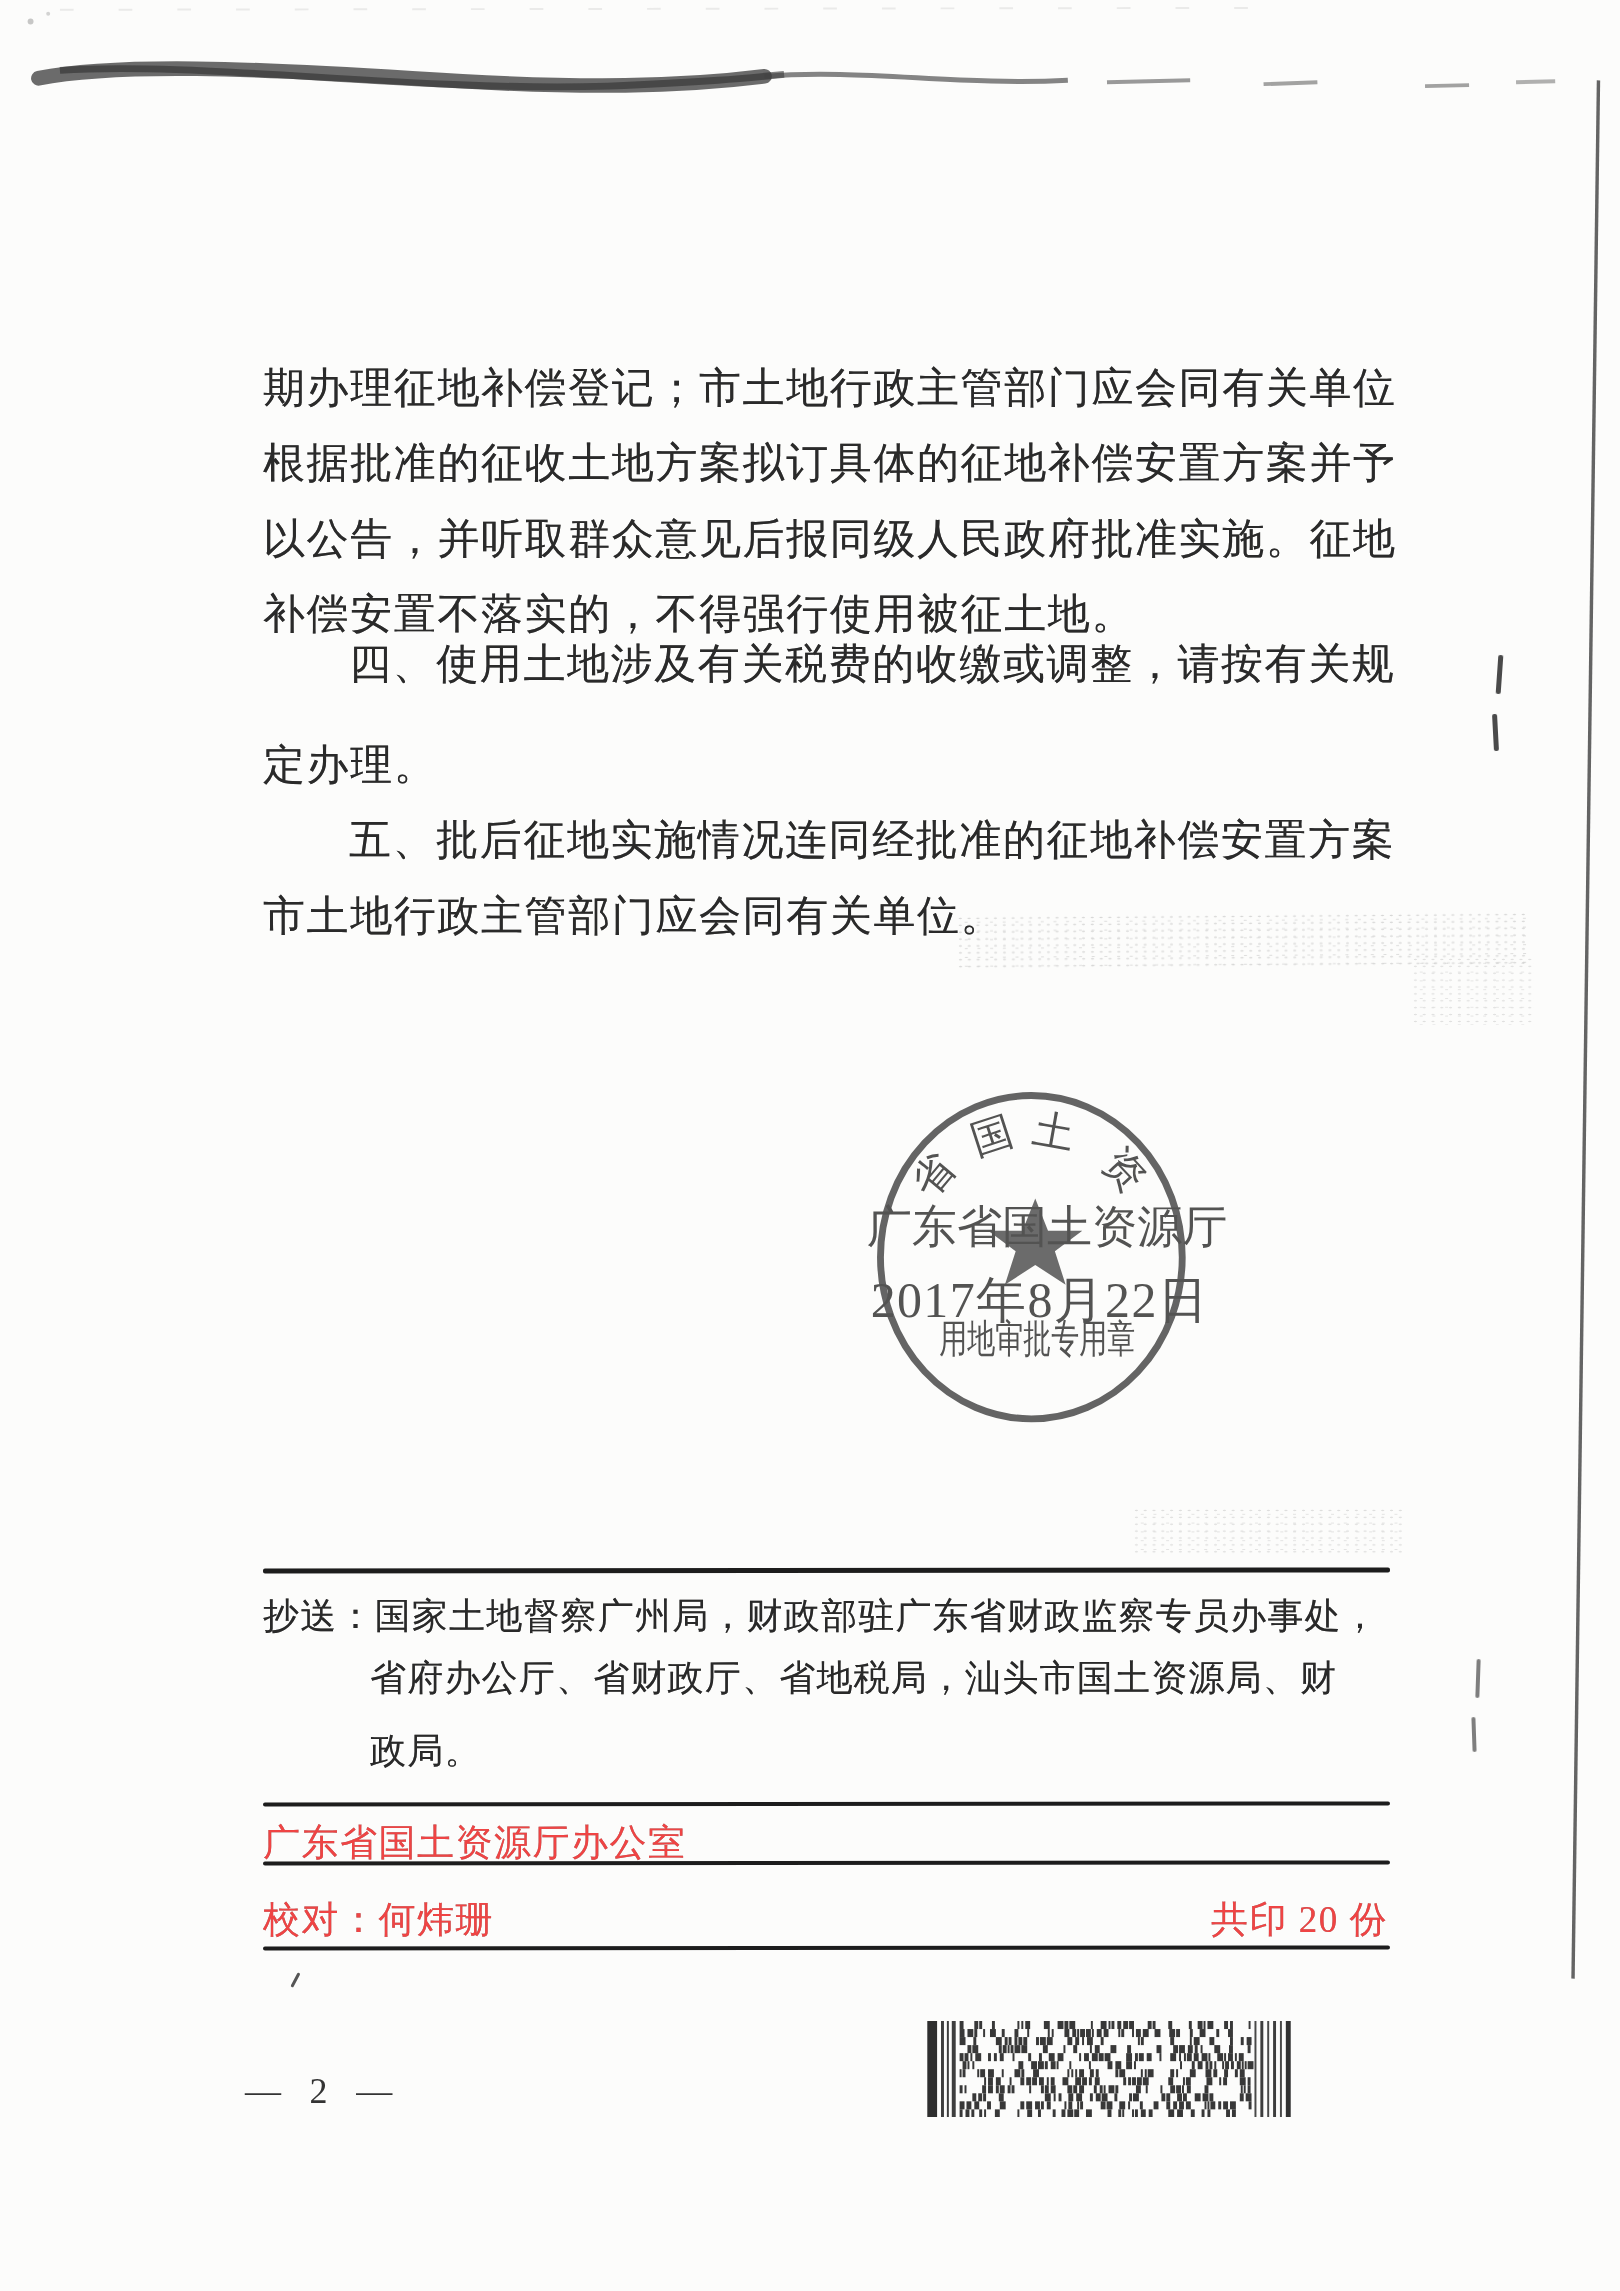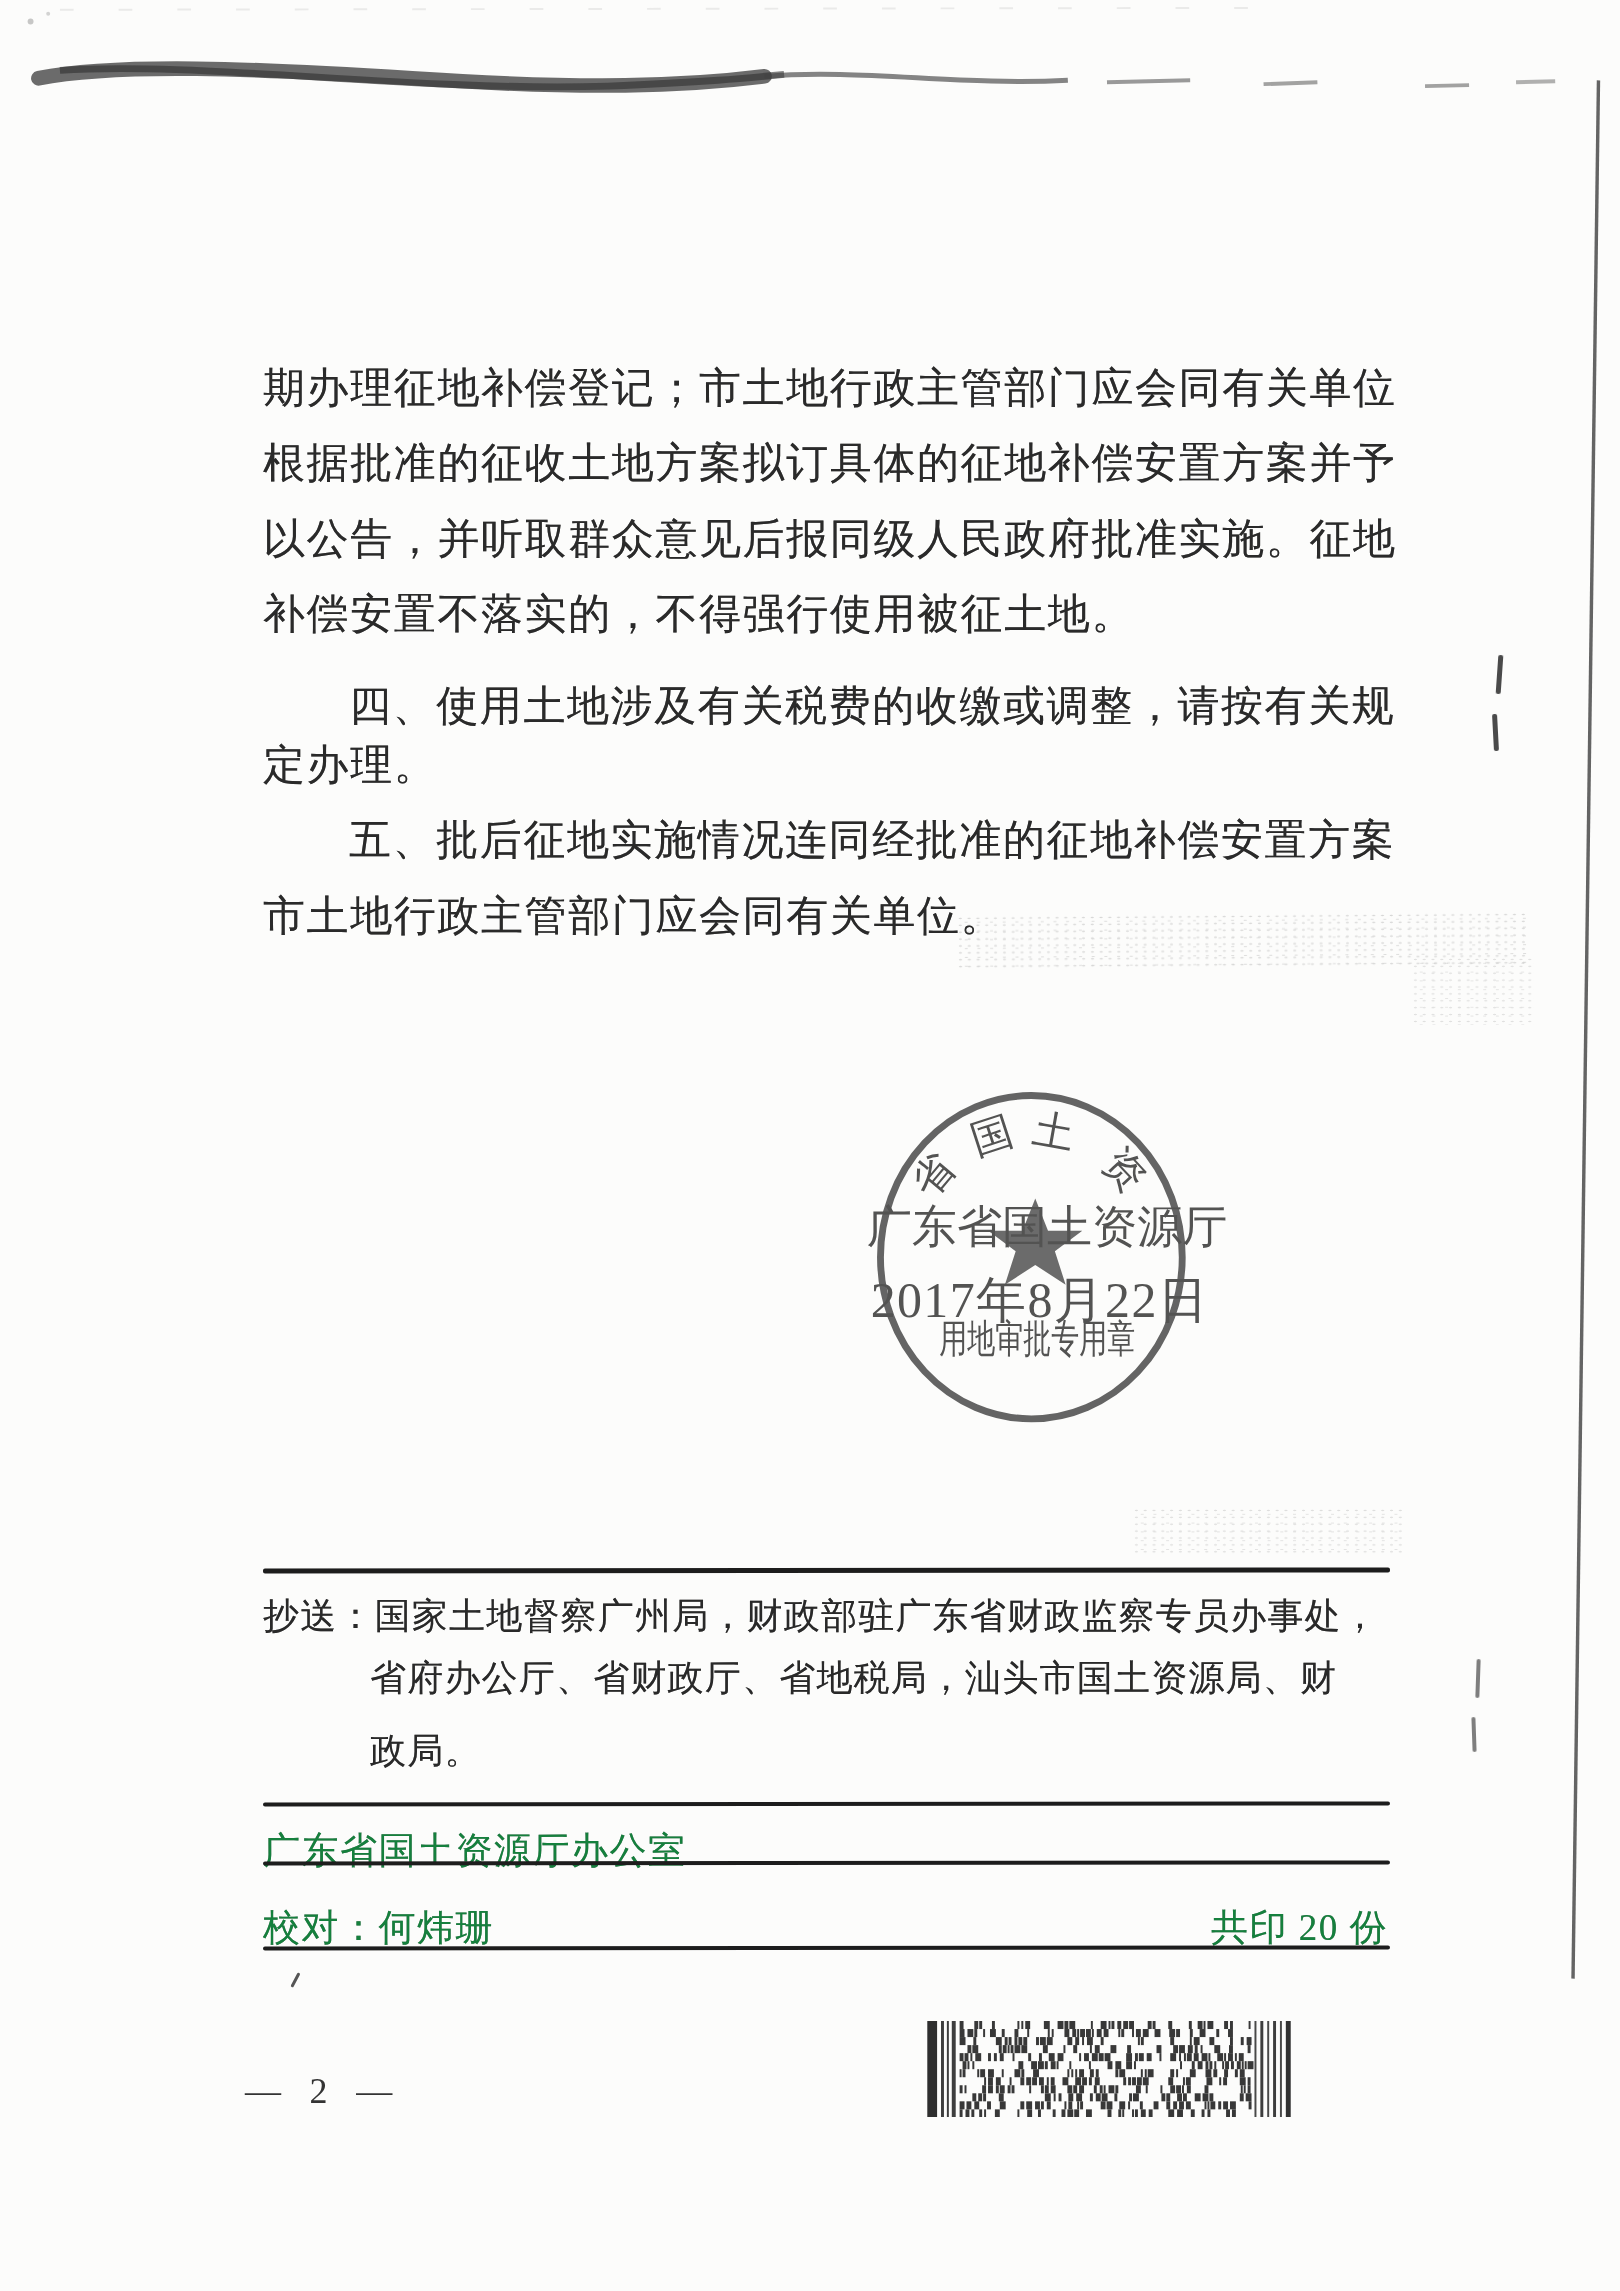--- a/index.html
+++ b/index.html
@@ -41,23 +41,22 @@
     position:absolute;left:263px;top:1512px;
     font-size:40px;font-weight:bold;letter-spacing:2.5px;color:#1f1f1f;
     text-shadow:0 0 0.7px rgba(0,0,0,.6);white-space:nowrap;
   }
   .ccline{
     position:absolute;left:263px;font-size:36px;letter-spacing:1.2px;
     color:#292929;white-space:nowrap;text-shadow:0 0 0.5px rgba(20,20,20,.5);
   }
   .row{
     position:absolute;left:263px;width:1125px;display:flex;
-    font-size:37px;letter-spacing:1.5px;color:#15803d;white-space:nowrap;
+    font-size:37px;letter-spacing:1.5px;color:#ef4444;white-space:nowrap;
     text-shadow:0 0 0.5px rgba(20,20,20,.5);
-    margin-top:8px;
   }
   .row .sp{flex:1;}
   .pagenum{
     position:absolute;left:245px;top:2070px;font-size:36px;letter-spacing:9.8px;
     color:#333;white-space:nowrap;
   }
   .slashmark{
     position:absolute;left:294px;top:1972px;width:2.9px;height:15.7px;
     background:#555;transform:rotate(28deg);border-radius:2px;
   }
@@ -88,21 +87,21 @@
   <div class="tick" style="left:1497px;top:655px;width:4.9px;height:39px;transform:rotate(4deg)"></div>
   <div class="tick" style="left:1493px;top:714px;width:4.9px;height:37px;transform:rotate(-3deg)"></div>
   <div class="tick" style="left:1476px;top:1659px;width:3.9px;height:39px;transform:rotate(2deg);opacity:.7"></div>
   <div class="tick" style="left:1472px;top:1717px;width:3.9px;height:35px;transform:rotate(-2deg);opacity:.7"></div>
 
   <main>
     <div class="bline" style="top:365px">期办理征地补偿登记；市土地行政主管部门应会同有关单位</div>
     <div class="bline" style="top:440px">根据批准的征收土地方案拟订具体的征地补偿安置方案并予</div>
     <div class="bline" style="top:516px">以公告，并听取群众意见后报同级人民政府批准实施。征地</div>
     <div class="bline" style="top:591px">补偿安置不落实的，不得强行使用被征土地。</div>
-    <div class="bline indent" style="top:683px">四、使用土地涉及有关税费的收缴或调整，请按有关规</div>
+    <div class="bline indent" style="top:641px">四、使用土地涉及有关税费的收缴或调整，请按有关规</div>
     <div class="bline" style="top:742px">定办理。</div>
     <div class="bline indent" style="top:817px">五、批后征地实施情况连同经批准的征地补偿安置方案</div>
     <div class="bline" style="top:893px">市土地行政主管部门应会同有关单位。</div>
   </main>
 
   <div class="speckle" style="left:956px;top:913px;width:573px;height:54px;opacity:.28;transform:rotate(-.4deg)"></div>
   <div class="speckle" style="left:1411px;top:956px;width:123px;height:69px;opacity:.2"></div>
 
   <svg class="seal" viewBox="0 0 395 395">
     <ellipse cx="180" cy="188" rx="154" ry="165" fill="none" stroke="#2c2c2c" stroke-width="7" opacity=".9"></ellipse>

